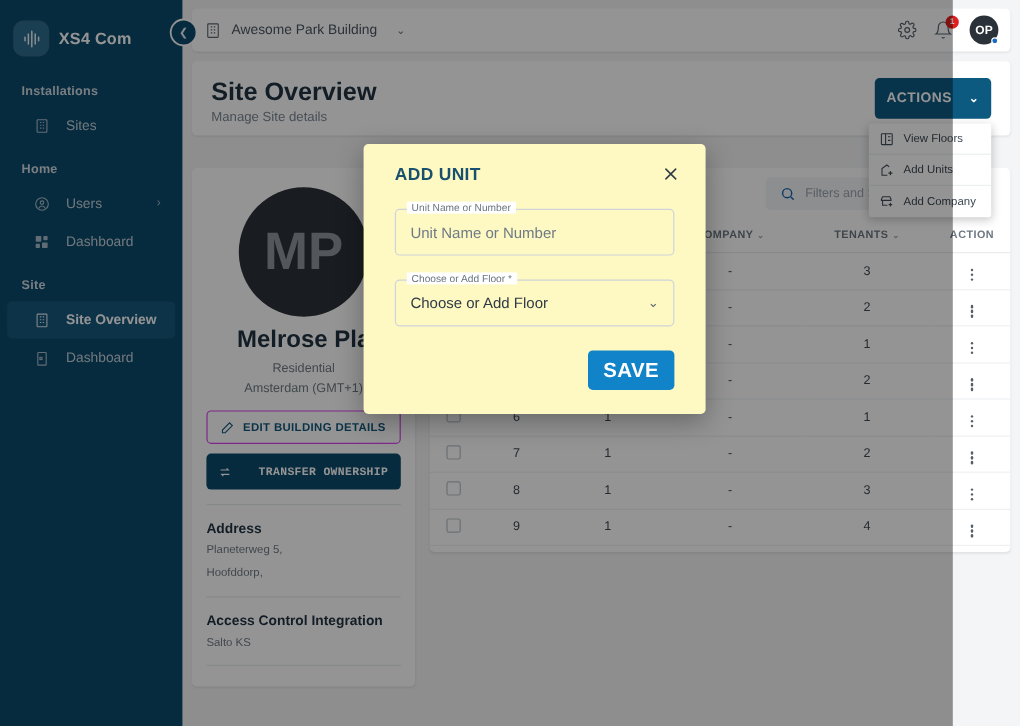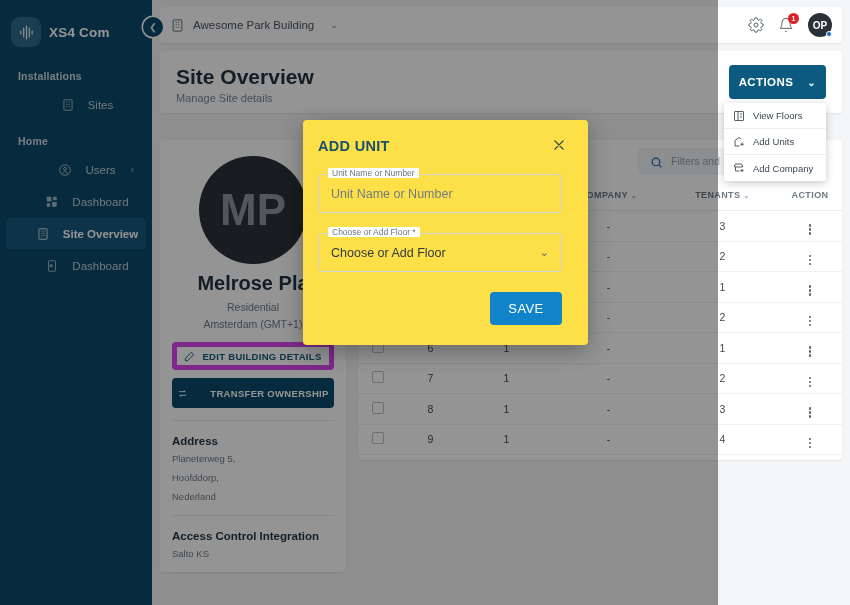--- a/index.html
+++ b/index.html
@@ -2,21 +2,21 @@
 <html><head>
 <meta charset="utf-8">
 <style>
   * { box-sizing: border-box; margin: 0; padding: 0; }
   html, body {
     width: 850px; height: 605px;
     font-family: "Liberation Sans", sans-serif;
     overflow: hidden;
     background: #f4f5f7;
   }
-  #app { position: relative; width: 718px; height: 605px; }
+  #app { position: relative; width: 794px; height: 605px; }
 
   
   .sidebar {
     position: absolute; left: 0; top: 0;
     width: 152px; height: 605px;
     background: #0d4a6b;
     color: #c8d6df;
     padding-top: 8px;
     z-index: 5;
   }
@@ -32,21 +32,20 @@
 
   .nav-section {
     font-size: 10.5px; font-weight: bold; color: #cfd9e0;
     padding: 14px 0 6px 18px; letter-spacing: .2px;
   }
   .nav-item {
     display: flex; align-items: center; gap: 13px;
     height: 31px; padding-left: 22px; margin: 1px 6px;
     border-radius: 4px; font-size: 11.5px; color: #c3d0d9;
     position: relative;
-    justify-content: center;
   }
   .nav-item.active { background: #17587c; color: #ffffff; font-weight: bold; }
   .nav-icon { width: 14px; height: 14px; flex: 0 0 14px; opacity: .85; }
   .nav-icon svg { display: block; }
   .nav-chevron { position: absolute; right: 12px; font-size: 10px; opacity: .8; }
 
   .collapse-btn {
     position: absolute; left: 143px; top: 17px;
     width: 20px; height: 20px; border-radius: 50%;
     background: #0d4a6b; color: #e6eef3;
@@ -131,28 +130,28 @@
     background: #2b3138; color: #8f959b;
     font-size: 44px; font-weight: bold;
     display: flex; align-items: center; justify-content: center;
     margin: 2px auto 8px auto;
   }
   .site-name { font-size: 20px; font-weight: bold; color: #1f3242; text-align: center; }
   .site-type { font-size: 10.5px; color: #6f7b86; text-align: center; margin-top: 6px; }
   .site-loc { font-size: 10.5px; color: #6f7b86; text-align: center; margin-top: 5px; }
 
   .btn-outline {
-    margin-top: 12px; height: 28px; border: 5px solid #d946ef; border-radius: 4px;
+    margin-top: 12px; height: 28px; border: 1px solid #d946ef; border-radius: 4px;
     color: #14597d; font-size: 9.5px; font-weight: bold; letter-spacing: .3px;
     display: flex; align-items: center; justify-content: center; gap: 7px;
   }
   .btn-solid {
     margin-top: 8px; height: 30px; background: #0d4a6b; border-radius: 4px;
     color: #ffffff; font-size: 9.5px; font-weight: bold; letter-spacing: .3px;
-    display: flex; align-items: center; justify-content: center; gap: 22px;
+    display: flex; align-items: center; justify-content: center; gap: 22px; font-family: Liberation Mono, monospace;
   }
   .btn-ic { width: 11px; height: 11px; }
 
   .sec-head { font-size: 11.5px; font-weight: bold; color: #1f3242; margin-top: 14px; }
   .sec-line { font-size: 9.5px; color: #6f7b86; margin-top: 5px; line-height: 1.45; }
   .divider { height: 1px; background: #e6e9ec; margin-top: 12px; }
 
   
   .right-card {
     flex: 1; background: #ffffff; border-radius: 4px;
@@ -179,44 +178,44 @@
   .kebab i { width: 2.5px; height: 2.5px; border-radius: 50%; background: #555f69; display: block; }
   .col-cb { width: 40px; }
   .col-action { width: 64px; }
 
   
   .overlay {
     position: absolute; inset: 0; background: rgba(0,0,0,.42); z-index: 20;
   }
   .modal {
     position: absolute; left: 303px; top: 120px;
-    width: 285px; background: #fde047; border-radius: 4px;
+    width: 285px; background: #fef9c3; border-radius: 4px;
     box-shadow: 0 6px 22px rgba(0,0,0,.3);
-    padding: 18px 26px 20px 15px; z-index: 21;
+    padding: 18px 26px 20px 26px; z-index: 21;
   }
   .modal-title { font-size: 14.5px; font-weight: bold; color: #19506e; letter-spacing: .3px; }
   .modal-close { position: absolute; right: 22px; top: 18px; width: 14px; height: 14px; color: #2f3a45; }
 
   .field { position: relative; margin-top: 20px; }
   .field-box {
     border: 1px solid #ced4da; border-radius: 4px; height: 39px;
     display: flex; align-items: center; padding: 0 12px;
   }
   .field-label {
     position: absolute; left: 10px; top: -6px; background: #ffffff;
     padding: 0 4px; font-size: 8.5px; color: #6b7680;
   }
   .field-value { font-size: 12.5px; color: #6e7a85; }
   .field-value.dark { color: #2f3a45; }
   .field-caret { margin-left: auto; font-size: 11px; color: #5b666f; }
 
   .save-btn {
     margin: 20px 0 0 auto; width: 72px; height: 33px;
     background: #1184c9; border-radius: 4px; color: #ffffff;
-    font-size: 13px; font-weight: normal; letter-spacing: .4px;
+    font-size: 17px; font-weight: bold; letter-spacing: .4px;
     display: flex; align-items: center; justify-content: center;
   }
 </style>
 </head>
 <body>
 
 <div id="app">
 
   <aside class="sidebar">
     <div class="brand">
@@ -256,20 +255,21 @@
         <svg width="14" height="14" viewBox="0 0 24 24" fill="currentColor">
           <rect x="3" y="3" width="8" height="8" rx="1"></rect>
             <rect x="14" y="3" width="6" height="6" rx="1"></rect>
           <rect x="3" y="14" width="6" height="6" rx="1"></rect>
             <rect x="12" y="12" width="8" height="8" rx="1"></rect>
         </svg>
       </span>
       <span>Dashboard</span>
     </div>
 
+    <div class="nav-section">Site</div>
     <div class="nav-item active">
       <span class="nav-icon">
         <svg width="14" height="14" viewBox="0 0 24 24" fill="none" stroke="currentColor" stroke-width="1.6">
           <rect x="5" y="3" width="14" height="18" rx="1"></rect>
             <path d="M9 7h2M13 7h2M9 11h2M13 11h2M9 15h2M13 15h2"></path>
         </svg>
       </span>
       <span>Site Overview</span>
     </div>
     <div class="nav-item">
@@ -386,21 +386,20 @@
               <path d="M4 8h14l-3-3M20 16H6l3 3"></path>
             </svg>
           </span>
           <span>TRANSFER OWNERSHIP</span>
         </div>
 
         <div class="divider"></div>
         <div class="sec-head">Address</div>
         <div class="sec-line">Planeterweg 5,</div>
         <div class="sec-line">Hoofddorp,</div>
-        <div class="sec-line">Nederland</div>
 
         <div class="divider"></div>
         <div class="sec-head">Access Control Integration</div>
         <div class="sec-line">Salto KS</div>
 
         <div class="divider"></div>
 
       </section>
 
       <section class="right-card">

